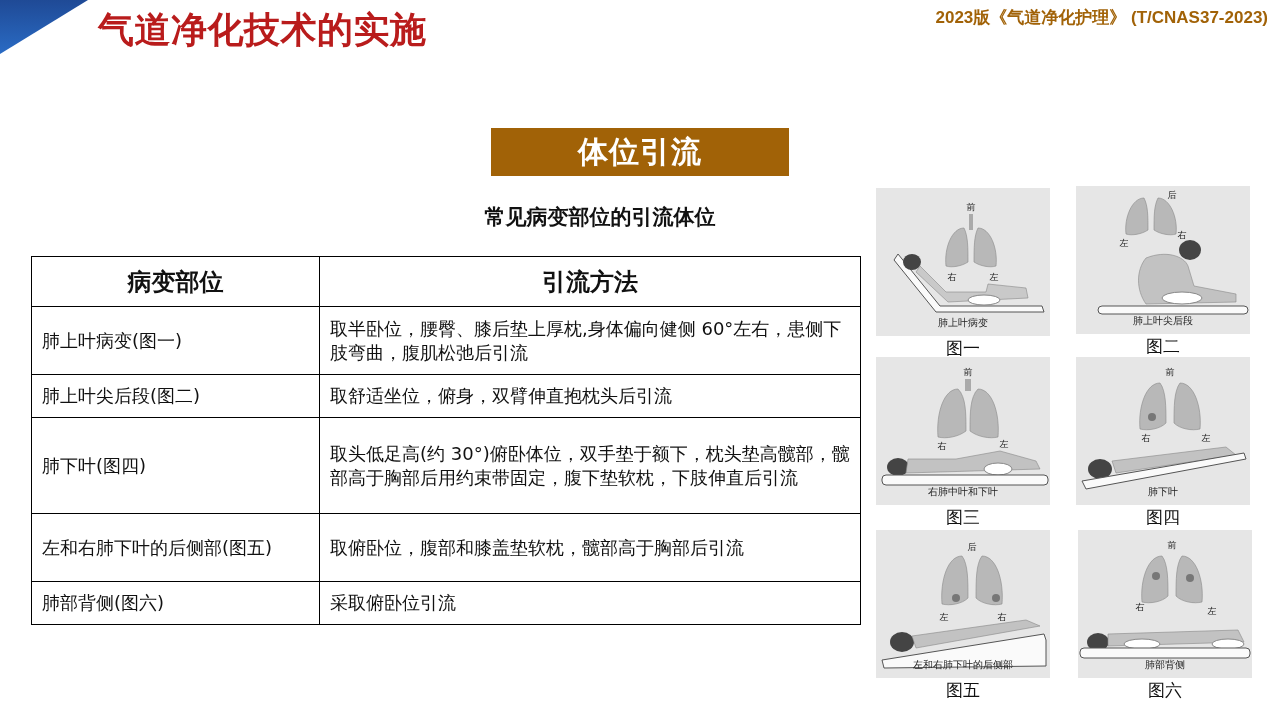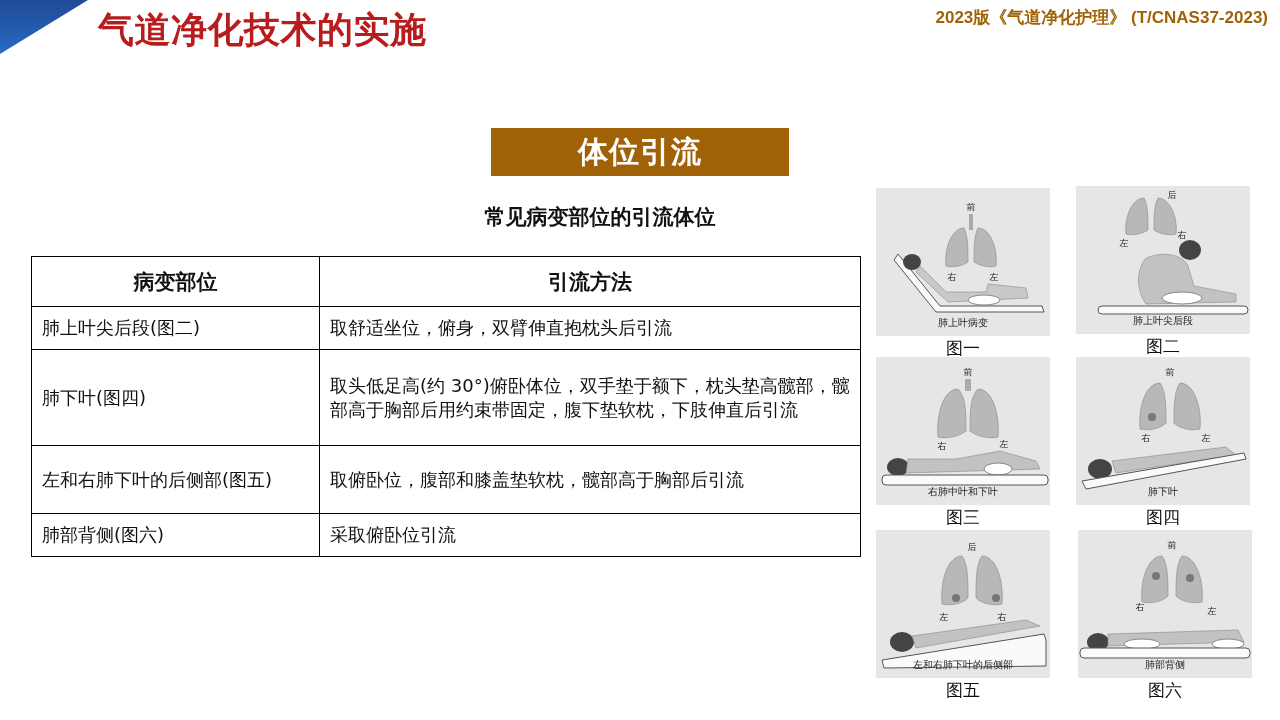--- a/index.html
+++ b/index.html
@@ -29,21 +29,21 @@
     position: absolute; left: 400px; top: 203px; width: 400px; text-align: center;
     font-size: 21px; font-weight: bold; color: #111;
   }
   table.drain {
     position: absolute; left: 31px; top: 256px; width: 830px;
     border-collapse: collapse; font-size: 18px; line-height: 24px;
   }
   table.drain th, table.drain td {
     border: 1.5px solid #000; vertical-align: middle; color: #111;
   }
-  table.drain th { height: 50px; font-weight: bold; text-align: center; font-size: 21px; }
+  table.drain th { height: 50px; font-weight: bold; text-align: center; font-size: 24px; }
   table.drain td { padding: 6px 10px; }
   table.drain td.loc { width: 288px; }
   .r1 td { height: 68px; }
   .r2 td { height: 43px; }
   .r3 td { height: 68px; }
   .r4 td { height: 96px; }
   .r5 td { height: 68px; }
   .r6 td { height: 43px; }
 
   .fig {
@@ -73,20 +73,24 @@
 <div class="table-caption">常见病变部位的引流体位</div>
 
 <table class="drain">
   <thead>
     <tr>
       <th class="loc">病变部位</th>
       <th>引流方法</th>
     </tr>
   </thead>
   <tbody>
+    <tr class="r1">
+      <td class="loc">肺上叶病变(图一)</td>
+      <td>取半卧位，腰臀、膝后垫上厚枕,身体偏向健侧 60°左右，患侧下肢弯曲，腹肌松弛后引流</td>
+    </tr>
     <tr class="r2">
       <td class="loc">肺上叶尖后段(图二)</td>
       <td>取舒适坐位，俯身，双臂伸直抱枕头后引流</td>
     </tr>
     <tr class="r4">
       <td class="loc">肺下叶(图四)</td>
       <td>取头低足高(约 30°)俯卧体位，双手垫于额下，枕头垫高髋部，髋部高于胸部后用约束带固定，腹下垫软枕，下肢伸直后引流</td>
     </tr>
     <tr class="r5">
       <td class="loc">左和右肺下叶的后侧部(图五)</td>

